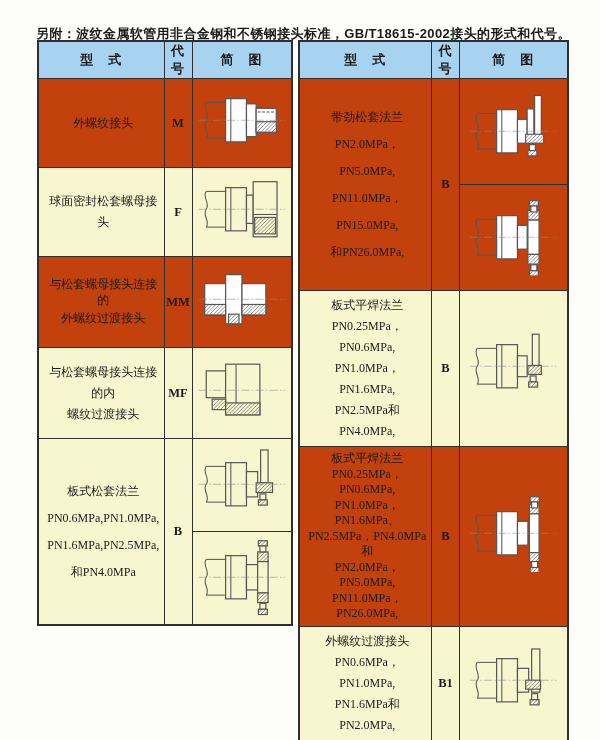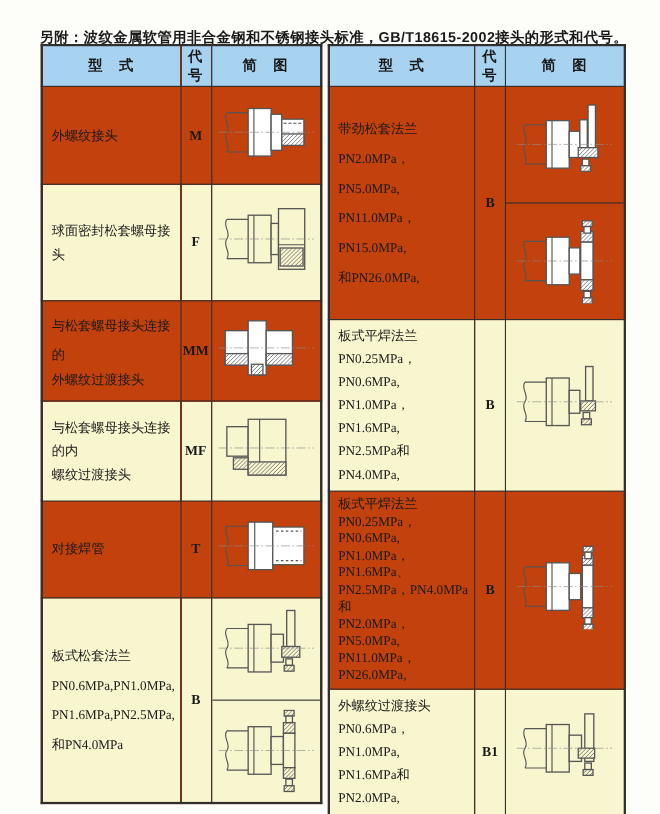--- a/index.html
+++ b/index.html
@@ -32,21 +32,21 @@
   th,td{border:1.6px solid var(--bd);overflow:hidden;}
   th{
     background:var(--hd);
     height:26px;font-size:13px;font-weight:bold;
     letter-spacing:1px;padding:0;
   }
   td.type{
     font-family:"Liberation Serif","DejaVu Serif",serif;
     font-size:12px;
     padding:4px 4px 4px 8px;
-    text-align:left;vertical-align:middle;
+    text-align:center;vertical-align:middle;
   }
   td.code{
     font-family:"Liberation Serif","DejaVu Serif",serif;
     font-size:12.5px;font-weight:700;
     text-align:center;vertical-align:middle;padding:0;
   }
   td.dia{padding:0;text-align:center;vertical-align:middle;}
   tr.hl td{background:var(--hl);}
   .diawrap{display:flex;flex-direction:column;height:100%;}
   .half{flex:1;display:flex;align-items:center;justify-content:center;}
@@ -102,21 +102,21 @@
                 <line class="ht" x1="80" y1="66" x2="94" y2="52"></line>
                 <line class="ht" x1="85" y1="66" x2="99" y2="52"></line>
                 <line class="ht" x1="90" y1="66" x2="104" y2="52"></line>
                 <line class="ht" x1="95" y1="66" x2="109" y2="52"></line>
                 <line class="ht" x1="100" y1="66" x2="114" y2="52"></line>
                 <line class="ht" x1="105" y1="66" x2="119" y2="52"></line>
               </g>
               <line class="cl" x1="2" y1="50" x2="118" y2="50"></line>
             </svg></td>
         </tr>
-        <tr class="hl" style="height: 106px; margin-top: 18px;">
+        <tr class="hl" style="height: 89px; margin-top: 18px;">
           <td class="type">
             <div style="line-height: 21px;">球面密封松套螺母接头</div>
           </td>
           <td class="code">F</td>
           <td class="dia"><svg width="98" height="76" viewBox="0 0 120 102">
               <path class="ln" d="M12 26 c-6 8 6 16 0 24 c-6 8 6 16 0 24"></path>
               <line class="ln" x1="12" y1="26" x2="38" y2="26"></line>
               <line class="ln" x1="12" y1="74" x2="38" y2="74"></line>
               <rect class="s" x="38" y="21" width="28" height="58"></rect>
               <line class="ln" x1="45" y1="21" x2="45" y2="79"></line>
@@ -137,21 +137,21 @@
                 <line class="ht" x1="85" y1="83" x2="107" y2="61"></line>
                 <line class="ht" x1="90" y1="83" x2="112" y2="61"></line>
                 <line class="ht" x1="95" y1="83" x2="117" y2="61"></line>
                 <line class="ht" x1="100" y1="83" x2="122" y2="61"></line>
               </g>
               <line class="cl" x1="2" y1="50" x2="118" y2="50"></line>
             </svg></td>
         </tr>
         <tr style="height: 91px;">
           <td class="type">
-            <div style="line-height: 26px;">与松套螺母接头连接的</div>
+            <div style="line-height: 16px;">与松套螺母接头连接的</div>
             <div style="line-height: 21px;">外螺纹过渡接头</div>
           </td>
           <td class="code">MM</td>
           <td class="dia"><svg width="98" height="76" viewBox="0 0 120 102">
               <rect class="s" x="10" y="29" width="28" height="42"></rect>
               <rect class="s" x="38" y="17" width="22" height="66"></rect>
               <rect class="s" x="60" y="29" width="32" height="42"></rect>
               <clipPath id="hc3">
                 <rect x="10" y="57" width="28" height="14"></rect>
               </clipPath>
@@ -233,37 +233,20 @@
                 <line class="ht" x1="42" y1="83" x2="58" y2="67"></line>
                 <line class="ht" x1="47" y1="83" x2="63" y2="67"></line>
                 <line class="ht" x1="52" y1="83" x2="68" y2="67"></line>
                 <line class="ht" x1="57" y1="83" x2="73" y2="67"></line>
                 <line class="ht" x1="62" y1="83" x2="78" y2="67"></line>
                 <line class="ht" x1="67" y1="83" x2="83" y2="67"></line>
                 <line class="ht" x1="72" y1="83" x2="88" y2="67"></line>
                 <line class="ht" x1="77" y1="83" x2="93" y2="67"></line>
                 <line class="ht" x1="82" y1="83" x2="98" y2="67"></line>
               </g>
-              <line class="cl" x1="2" y1="50" x2="118" y2="50"></line>
-            </svg></td>
-        </tr>
-        <tr style="height: 88px;">
-          <td class="type">
-            <div style="line-height: 21px;">对接焊管</div>
-          </td>
-          <td class="code">T</td>
-          <td class="dia"><svg width="98" height="76" viewBox="0 0 120 102">
-              <path class="ln" d="M12 26 c-6 8 6 16 0 24 c-6 8 6 16 0 24"></path>
-              <line class="ln" x1="12" y1="26" x2="38" y2="26"></line>
-              <line class="ln" x1="12" y1="74" x2="38" y2="74"></line>
-              <rect class="s" x="38" y="21" width="30" height="58"></rect>
-              <line class="ln" x1="46" y1="21" x2="46" y2="79"></line>
-              <rect class="s" x="68" y="27" width="38" height="46"></rect>
-              <line class="ln" x1="72" y1="32" x2="103" y2="32" stroke-dasharray="3 3"></line>
-              <line class="ln" x1="72" y1="68" x2="103" y2="68" stroke-dasharray="3 3"></line>
               <line class="cl" x1="2" y1="50" x2="118" y2="50"></line>
             </svg></td>
         </tr>
         <tr class="hl" style="height: 185px;">
           <td class="type">
             <div style="line-height: 27px;">板式松套法兰</div>
             <div style="line-height: 27px;">PN0.6MPa,PN1.0MPa,</div>
             <div style="line-height: 27px;">PN1.6MPa,PN2.5MPa,</div>
             <div style="line-height: 27px;">和PN4.0MPa</div>
           </td>

